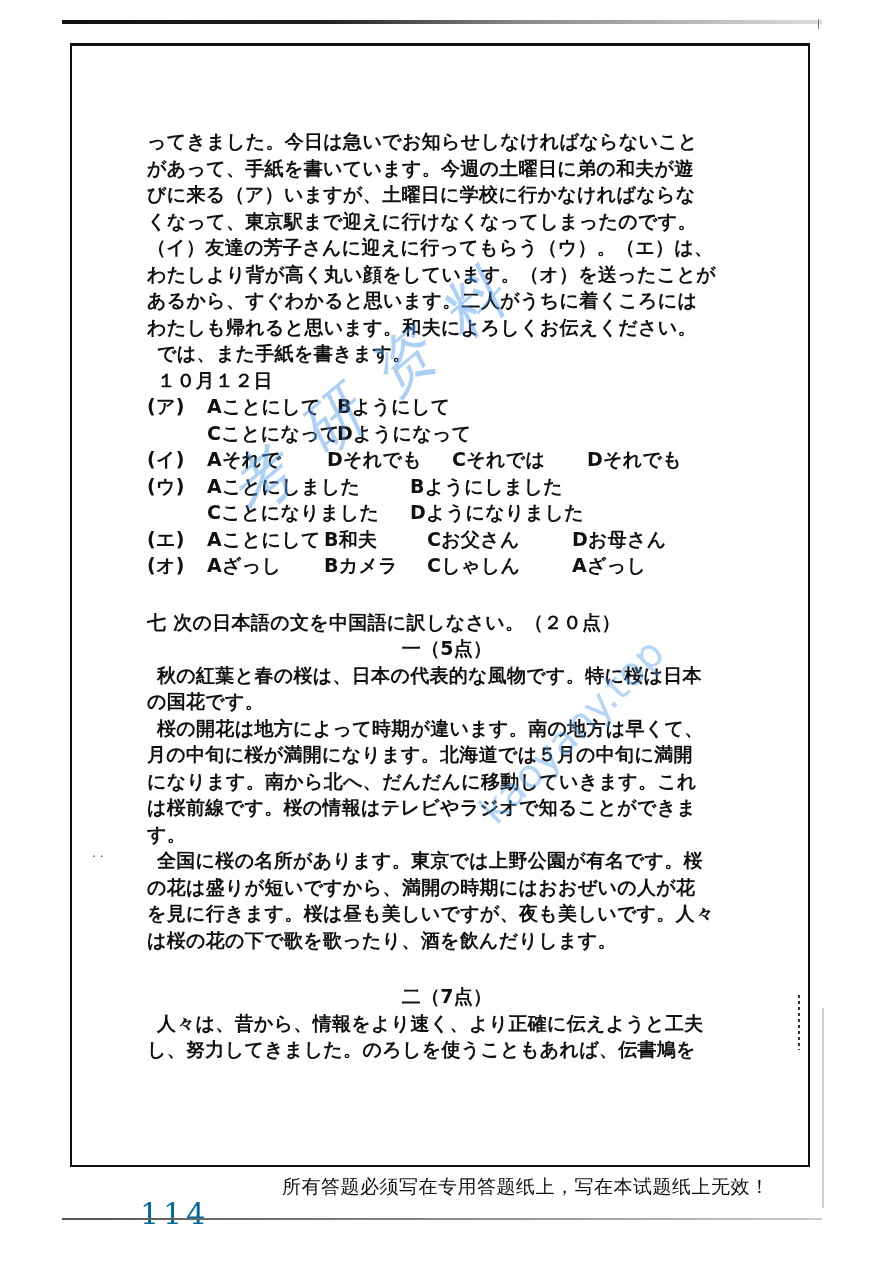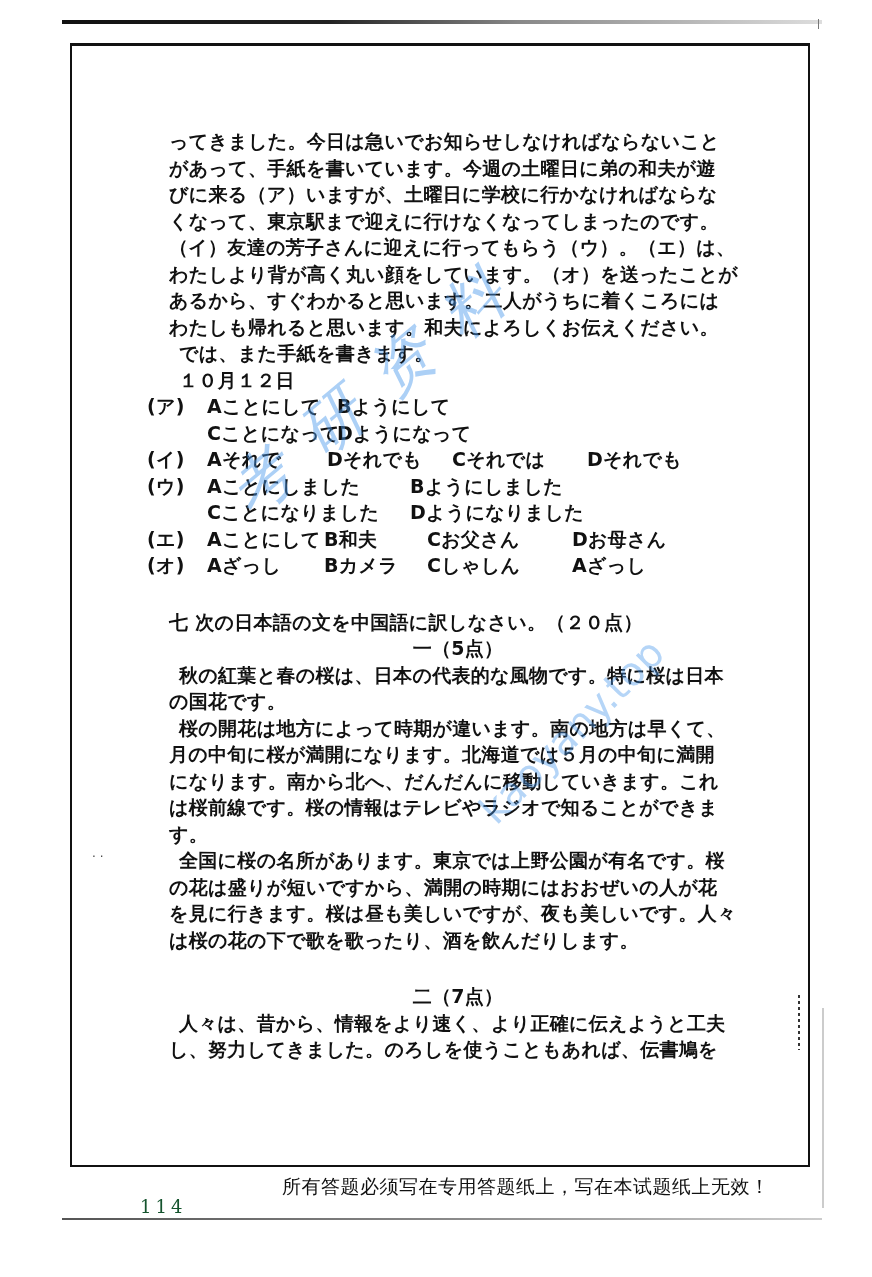--- a/index.html
+++ b/index.html
@@ -13,35 +13,35 @@
     }
     .top-rule-right { position: absolute; left: 818px; top: 19px; width: 1px; height: 10px; background: #777; }
     .frame {
       position: absolute; left: 70px; top: 43px; width: 740px; height: 1124px;
       border: 2px solid #111; border-top-width: 3px; box-sizing: border-box;
     }
     .content {
       position: absolute; left: 147px; top: 128px; width: 600px;
       font-size: 19px; line-height: 26.5px; font-weight: bold; letter-spacing: 0.3px;
     }
-    .line { white-space: nowrap; margin-left: 22px; }
+    .line { white-space: nowrap; }
     .indent { padding-left: 10px; }
     .opt-row { white-space: nowrap; display: flex; }
     .opt-label { width: 60px; display: inline-block; }
     .opt { display: inline-block; }
     .opt-sub { padding-left: 60px; }
     .center { text-align: center; }
     .small-gap { height: 30px; }
     .footer-note {
       position: absolute; left: 282px; top: 1174px;
       font-size: 19px; font-weight: normal; letter-spacing: 0.5px; white-space: nowrap;
     }
     .page-num {
-      position: absolute; left: 140px; top: 1196px; font-size: 18px;
-      font-family: "DejaVu Serif", serif; letter-spacing: 4px; color: #14532d;
+      position: absolute; left: 140px; top: 1196px; font-size: 30px;
+      font-family: "DejaVu Serif", serif; letter-spacing: 4px; color: #0369a1;
     }
     .bottom-rule {
       position: absolute; left: 62px; top: 1218px; width: 760px; height: 2px;
       background: linear-gradient(to right, #555 0%, #888 50%, #ccc 100%);
     }
     .right-rule { position: absolute; left: 822px; top: 1008px; width: 2px; height: 200px; background: #ccc; }
     .side-marks { position: absolute; left: 798px; top: 995px; width: 2px; height: 55px;
       background: repeating-linear-gradient(to bottom, #333 0 3px, transparent 3px 6px); }
     .left-marks { position: absolute; left: 92px; top: 850px; font-size: 12px; color: #444; }
     .watermark {

